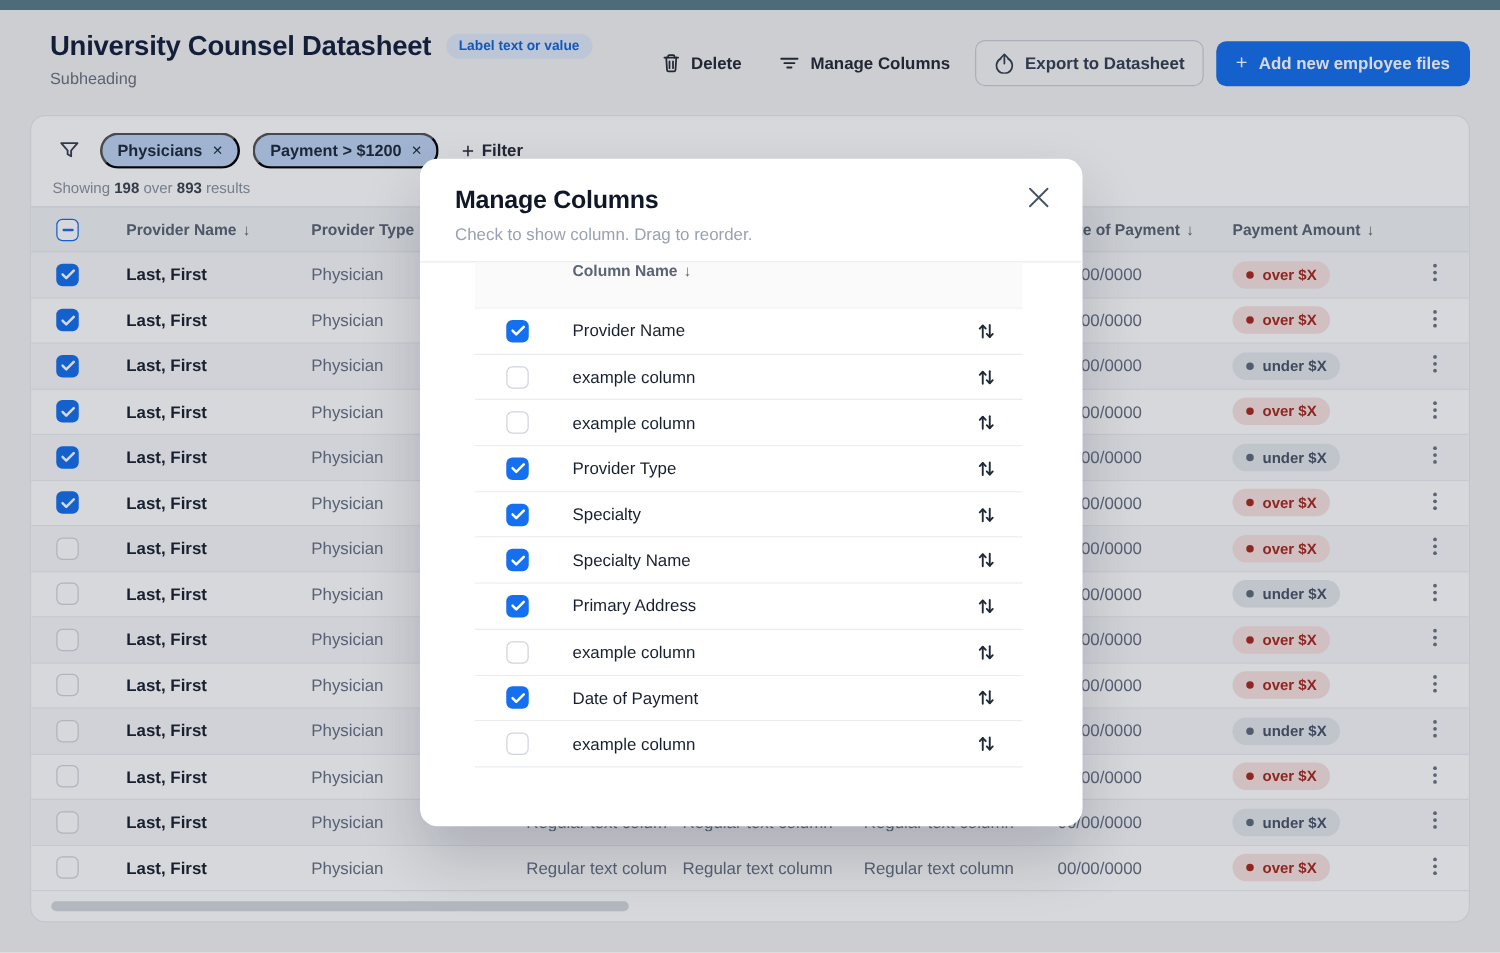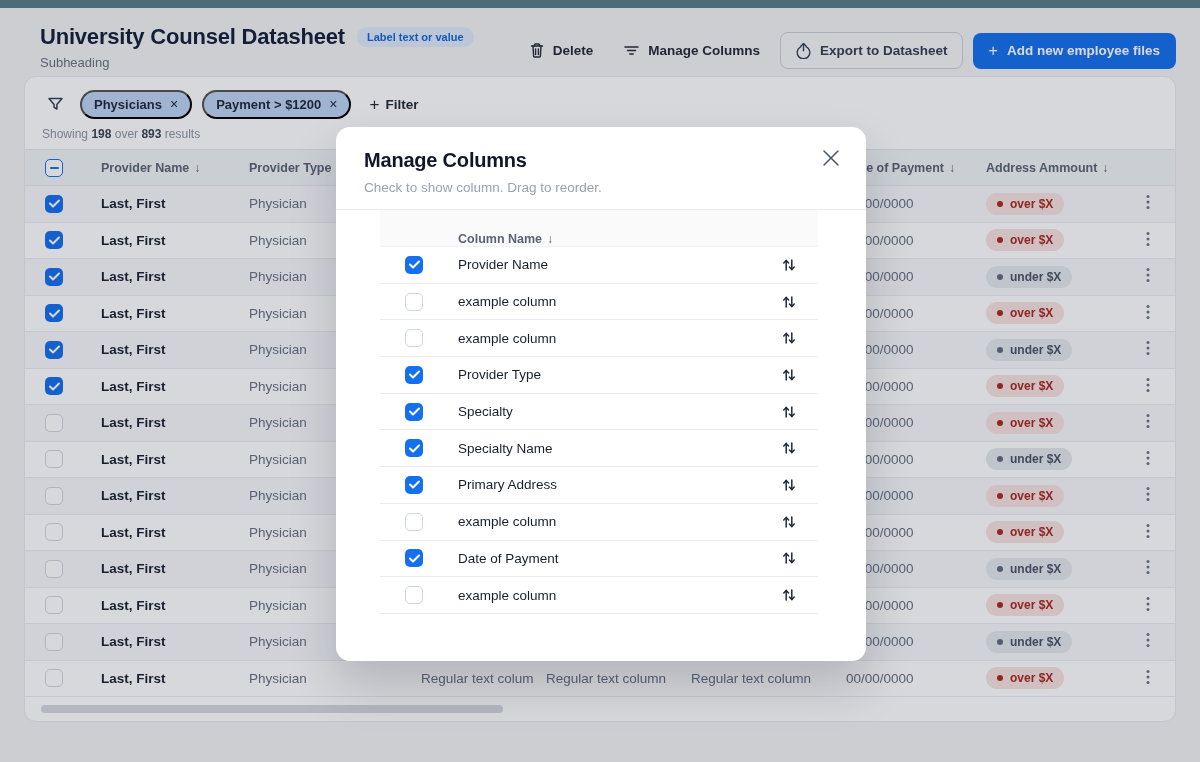--- a/index.html
+++ b/index.html
@@ -22,21 +22,21 @@
   .subheading { font-size:13px; color:#6B7280; margin-top:5px; }
 
   .actions { display:flex; align-items:center; gap:10px; margin-top:8px; }
   .txt-btn { display:flex; align-items:center; gap:8px; font-size:13.5px; font-weight:600; color:#252B37; padding:8px 10px; border:none; background:transparent; cursor:pointer; }
   .outline-btn { display:flex; align-items:center; gap:8px; font-size:13.5px; font-weight:600; color:#344054; background:#F5F6F7; border:1px solid #C9CFD8; border-radius:8px; padding:9px 14px; cursor:pointer; }
   .primary-btn { display:flex; align-items:center; gap:9px; font-size:13.5px; font-weight:600; color:#fff; background:#1570EF; border:none; border-radius:8px; padding:10px 16px; cursor:pointer; }
   .plus-glyph { font-size:16px; font-weight:500; line-height:1; }
   .icon-svg { display:block; }
 
   
-  .card { position:absolute; left:24px; top:76px; width:1152px; height:646px; background:#fff; border:1px solid #E6E9ED; border-radius:12px; overflow:hidden; }
+  .card { position:absolute; left:24px; top:92px; width:1152px; height:646px; background:#fff; border:1px solid #E6E9ED; border-radius:12px; overflow:hidden; }
 
   .filter-bar { display:flex; align-items:center; gap:10px; padding:14px 16px 8px 16px; height:48px; }
   .chip { display:inline-flex; align-items:center; gap:8px; background:#BDD3F2; color:#1D2939; font-size:13px; font-weight:600; border-radius:999px; padding:5px 12px; cursor:pointer; }
   .chip-x { font-size:14px; font-weight:400; color:#1D2939; line-height:1; }
   .add-filter { display:flex; align-items:center; gap:6px; font-size:13.5px; font-weight:600; color:#252B37; background:none; border:none; margin-left:8px; cursor:pointer; }
 
   .results-line { padding:2px 16px 8px 17px; font-size:12px; color:#8A94A3; }
   .results-line b { color:#3B4454; font-weight:700; }
 
   .grid-row { display:grid; grid-template-columns:64px 148px 172px 125px 145px 155px 128px 159px auto; align-items:center; }
@@ -73,21 +73,21 @@
   
   .scrim { position:absolute; inset:0; background:rgba(16,24,40,0.17); z-index:5; }
   .modal { position:absolute; left:336px; top:127px; width:530px; height:534px; background:#fff; border-radius:14px; z-index:10; box-shadow:0 24px 48px rgba(16,24,40,0.18); }
   .modal-head { padding:22px 28px 0 28px; position:relative; }
   .modal-title { font-size:20px; font-weight:700; color:#101828; letter-spacing:-0.2px; }
   .modal-sub { font-size:13.5px; color:#98A2B3; margin-top:8px; padding-bottom:14px; }
   .modal-close { position:absolute; top:14px; right:18px; background:none; border:none; padding:6px; cursor:pointer; }
   .modal-divider { border-bottom:1px solid #EAECF0; }
 
   .col-list { margin-left:44px; width:438px; }
-  .col-list-head { height:37px; background:#FAFAFB; display:flex; align-items:flex-end; padding-left:78px; font-size:12.5px; font-weight:600; color:#5B6474; gap:5px; border-bottom:1px solid #F0F1F4; }
+  .col-list-head { height:37px; background:#FAFAFB; display:flex; align-items:flex-start; padding-left:78px; font-size:12.5px; font-weight:600; color:#5B6474; gap:5px; border-bottom:1px solid #F0F1F4; }
   .col-item { height:36.7px; display:flex; align-items:center; border-bottom:1px solid #EAECF0; padding-left:25px; background:#fff; }
   .col-item .label { margin-left:35px; font-size:13.5px; color:#16202E; }
   .reorder { margin-left:auto; margin-right:22px; display:flex; cursor:grab; }
 </style>
 </head>
 <body>
 
 <div class="topbar"></div>
 
 <div class="page-header">
@@ -189,21 +189,21 @@
         <span></span>
       </div>
     <div class="th">
         <span></span>
       </div>
     <div class="th">
       <span>Date of Payment</span>
         <span class="sort-arrow">↓</span>
     </div>
     <div class="th" style="padding-left:24px;">
-      <span>Address Ammount</span>
+      <span>Payment Amount</span>
         <span class="sort-arrow">↓</span>
     </div>
     <div></div>
   </div>
 
   <div>
 
       <div class="grid-row trow">
         <div class="cb-cell">
           <div class="cb checked">

